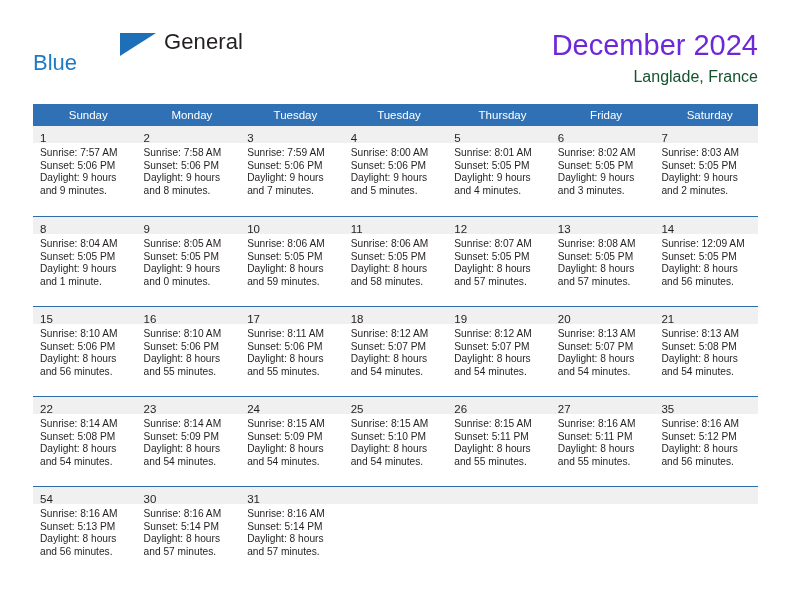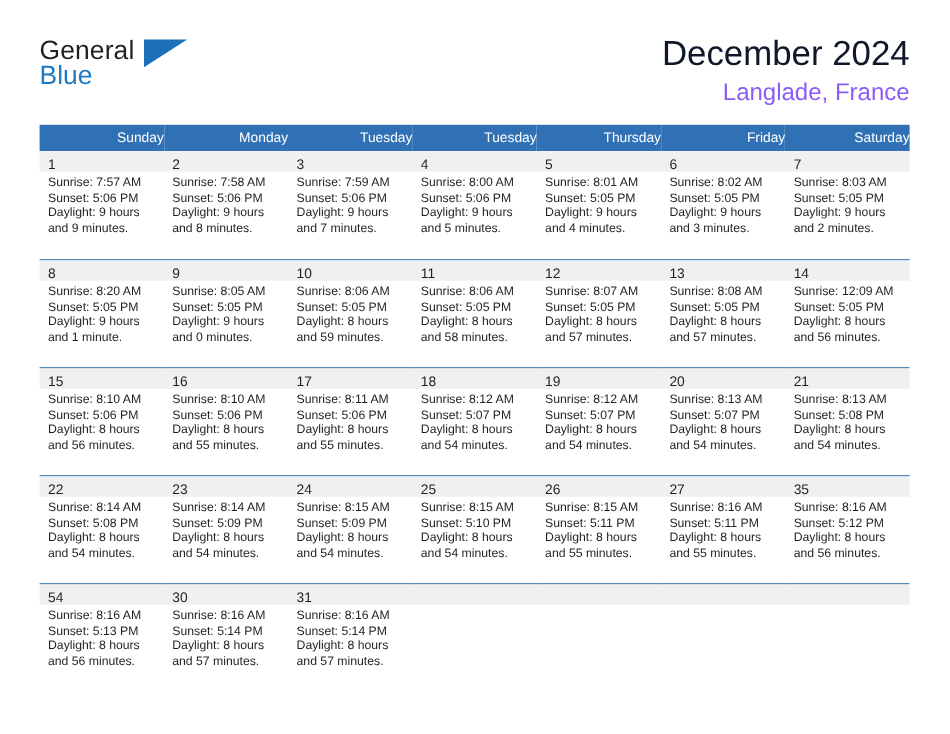--- a/index.html
+++ b/index.html
@@ -37,20 +37,21 @@
     top: 2px;
     width: 210px;
     height: 58px;
   }
   .logo-general {
     font-size: 22px;
     color: #231f20;
     letter-spacing: 0.1px;
     line-height: 24px;
     display: block;
+    text-align: right;
   }
   .logo-blue {
     font-size: 22px;
     color: #1f7ac4;
     line-height: 22px;
     display: block;
     margin-top: -2px;
   }
   .logo-triangle {
     position: absolute;
@@ -63,48 +64,48 @@
   }
 
   .title-block {
     position: absolute;
     right: 0;
     top: 0;
     text-align: right;
   }
   .cal-title {
     font-size: 29px;
-    color: #0f172a;
+    color: #6d28d9;
     line-height: 34px;
     white-space: nowrap;
   }
   .cal-subtitle {
-    font-size: 20px;
-    color: #8b5cf6;
+    font-size: 16px;
+    color: #14532d;
     line-height: 20px;
     margin-top: 5px;
     white-space: nowrap;
   }
 
   
   .calendar {
     position: absolute;
     left: 33px;
     top: 104px;
     width: 725px;
     border-collapse: collapse;
     table-layout: fixed;
   }
 
   .calendar th {
     background: #3071b5;
     color: #ffffff;
     font-size: 11.5px;
     font-weight: normal;
-    text-align: right;
+    text-align: center;
     padding: 5px 0 5px 7px;
     height: 11px;
     line-height: 12px;
     border: none;
   }
 
   .calendar td {
     vertical-align: top;
     padding: 0;
     border: none;
@@ -258,21 +259,21 @@
                 <div class="cell-line">and 2 minutes.</div>
               </div>
             </div>
           </td>
         </tr>
         <tr>
           <td>
             <div class="cell">
               <div class="daynum-band"><span class="daynum">8</span></div>
               <div class="cell-body">
-                <div class="cell-line">Sunrise: 8:20 AM</div>
+                <div class="cell-line">Sunrise: 8:04 AM</div>
                 <div class="cell-line">Sunset: 5:05 PM</div>
                 <div class="cell-line">Daylight: 9 hours</div>
                 <div class="cell-line">and 1 minute.</div>
               </div>
             </div>
           </td>
           <td>
             <div class="cell">
               <div class="daynum-band"><span class="daynum">9</span></div>
               <div class="cell-body">

